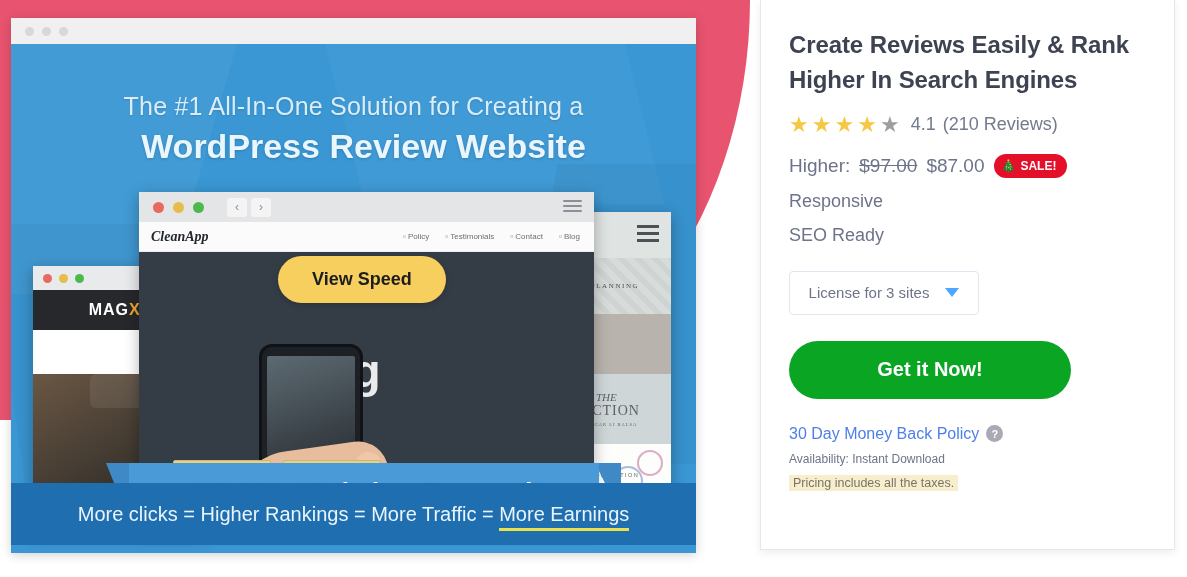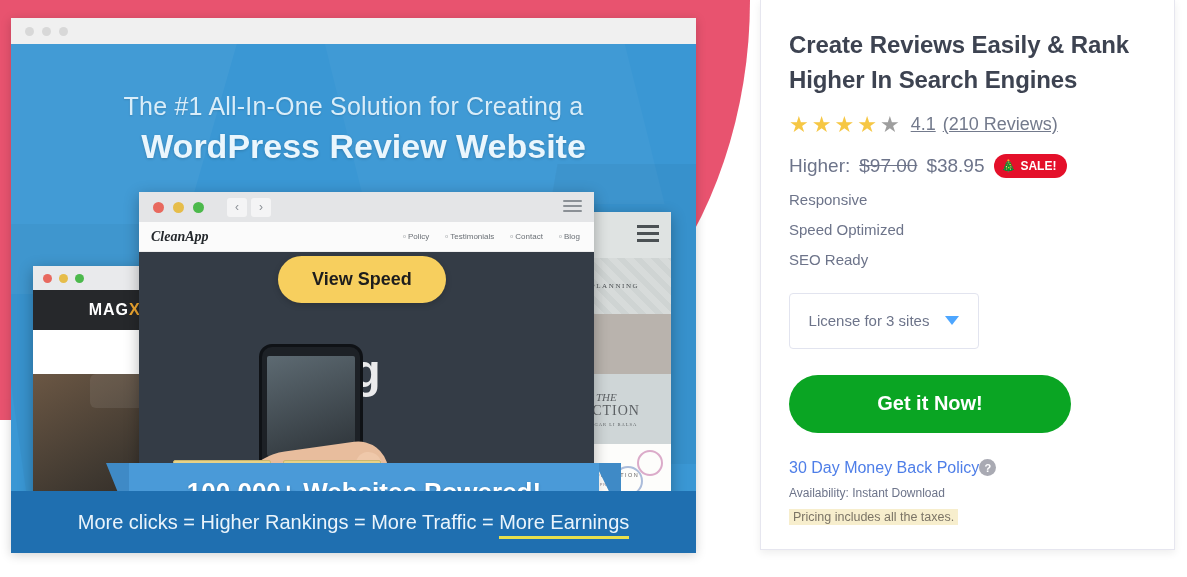--- a/index.html
+++ b/index.html
@@ -140,51 +140,51 @@
 
   
   .demo-btn {
     position: absolute; left: 267px; top: 212px; z-index: 40;
     background: #f7cf5e; color: #1d1d1d; font-weight: bold; font-size: 18px;
     padding: 13px 34px; border-radius: 24px; cursor: pointer;
     box-shadow: 0 2px 6px rgba(0,0,0,.18);
   }
 
   
-  .footstrip { position: absolute; left: 0; bottom: 0; width: 685px; height: 62px; background: #1f6fb0; display: flex; align-items: center; justify-content: center; z-index: 25; }
+  .footstrip { position: absolute; left: 0; bottom: 8px; width: 685px; height: 62px; background: #1f6fb0; display: flex; align-items: center; justify-content: center; z-index: 25; }
   .footstrip span { color: #eaf4fb; font-size: 20px; }
   .footstrip u { text-decoration: none; border-bottom: 3px solid #e9e04b; padding-bottom: 3px; }
 
   
   .panel {
     position: absolute; left: 760px; top: 0; width: 415px; height: 550px;
     background: #fff; border: 1px solid #e6e6ef; border-top: none;
     box-shadow: 0 3px 8px rgba(0,0,0,.07);
     padding: 28px 28px 0 28px;
   }
   .ptitle { font-size: 24px; line-height: 1.45; font-weight: bold; color: #3d4351; letter-spacing: -.1px; }
   .rating { display: flex; align-items: center; gap: 3px; margin-top: 16px; }
   .star { font-size: 22px; color: #f6c744; line-height: 1; }
   .star.off { color: #9e9e9e; }
-  .rating .rtxt { font-size: 18px; color: #737a8c; margin-left: 8px; text-decoration: underline; }
+  .rating .rtxt { font-size: 18px; color: #737a8c; margin-left: 8px; }
   .price { margin-top: 18px; display: flex; align-items: center; gap: 9px; font-size: 19px; color: #6d748a; }
   .price .old { text-decoration: line-through; }
   .badge { background: #e4102a; color: #fff; font-size: 12px; font-weight: bold; padding: 5px 11px 5px 8px; border-radius: 12px; display: flex; align-items: center; gap: 4px; }
-  .feat { font-size: 15px; color: #6d748a; margin-top: 13px; }
+  .feat { font-size: 18px; color: #6d748a; margin-top: 13px; }
   .select {
-    margin-top: 25px; width: 190px; height: 56px; border: 1px solid #e2e4ef; border-radius: 4px;
+    margin-top: 25px; width: 190px; height: 44px; border: 1px solid #e2e4ef; border-radius: 4px;
     display: flex; align-items: center; justify-content: center; gap: 16px; cursor: pointer;
   }
   .select .lbl { font-size: 15px; color: #6d748a; }
   .caret { width: 0; height: 0; border-left: 7px solid transparent; border-right: 7px solid transparent; border-top: 9px solid #4da6ff; }
   .cta {
     margin-top: 26px; width: 282px; height: 58px; background: #0aa523; border: none; border-radius: 30px;
     color: #fff; font-size: 20px; font-weight: bold; cursor: pointer; font-family: "Liberation Sans", sans-serif;
   }
-  .policy { margin-top: 26px; display: flex; align-items: center; gap: 0; }
+  .policy { margin-top: 26px; display: flex; align-items: center; gap: 7px; }
   .policy a { font-size: 16px; color: #4e7ee8; text-decoration: none; cursor: pointer; }
   .qmark { width: 17px; height: 17px; border-radius: 50%; background: #a9aab3; color: #fff; font-size: 11px; display: flex; align-items: center; justify-content: center; font-weight: bold; }
   .avail { font-size: 12px; color: #6d748a; margin-top: 9px; }
   .taxes { display: inline-block; margin-top: 9px; font-size: 12.5px; color: #7b7466; background: #f7eecd; padding: 1px 4px; }
 </style>
 </head>
 <body>
 
 <div id="stage">
 
@@ -344,29 +344,28 @@
       <span class="star">★</span>
       <span class="star">★</span>
       <span class="star off">★</span>
       <span class="rtxt">4.1</span>
       <span class="rtxt" style="margin-left:4px">(210 Reviews)</span>
     </div>
 
     <div class="price">
       <span>Higher:</span>
       <span class="old">$97.00</span>
-      <span>$38.95</span>
+      <span>$87.00</span>
       <span class="badge">
         <span>🎄</span>
         <span>SALE!</span>
       </span>
     </div>
 
     <div class="feat">Responsive</div>
-    <div class="feat">Speed Optimized</div>
     <div class="feat">SEO Ready</div>
 
     <div class="select">
       <span class="lbl">License for 3 sites</span>
       <span class="caret"></span>
     </div>
 
     <button class="cta">Get it Now!</button>
 
     <div class="policy">

